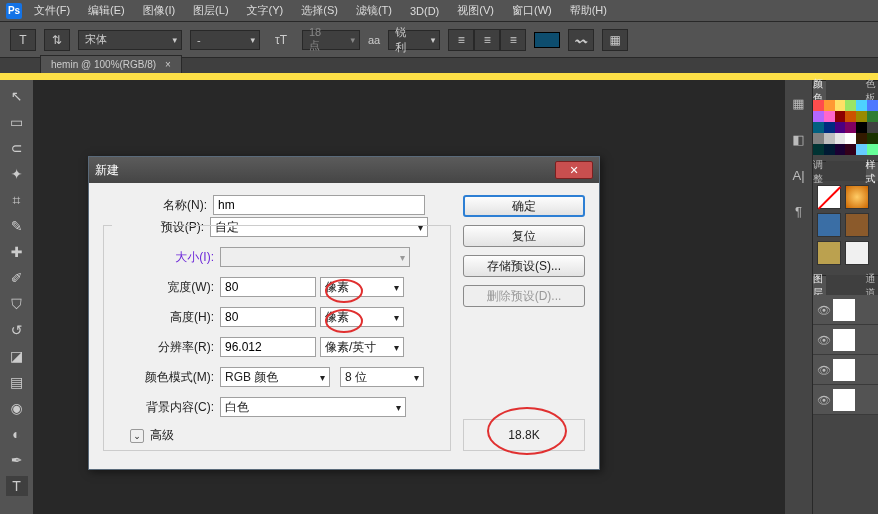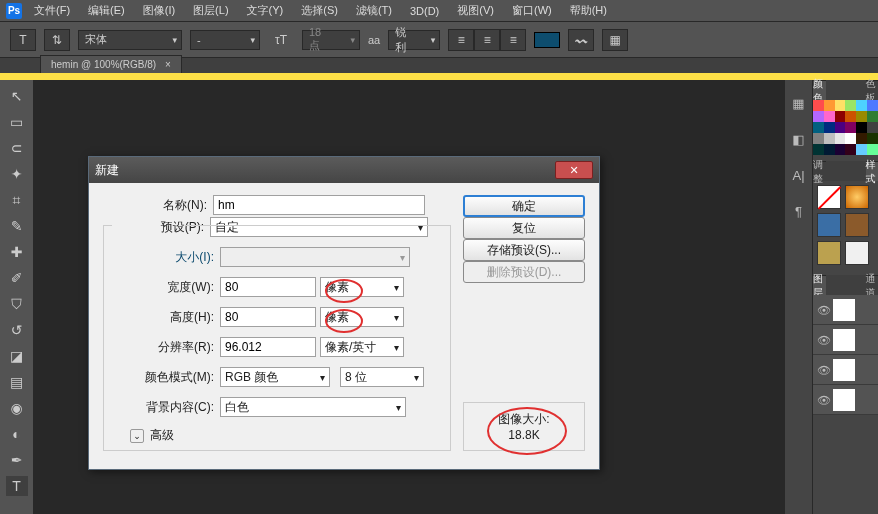--- a/index.html
+++ b/index.html
@@ -40,21 +40,21 @@
 .layerrow { height: 30px; background: #535353; border-bottom: 1px solid #3a3a3a; display: flex; align-items: center; padding: 0 4px; gap: 4px; }
 .eye { width: 12px; height: 12px; color: #bbb; font-size: 11px; }
 .thumb { width: 22px; height: 22px; background: #fff; }
 
 
 .dialog { position: absolute; left: 88px; top: 156px; width: 512px; background: #f0f0f0; border: 1px solid #5a6a7a; box-shadow: 2px 2px 8px rgba(0,0,0,0.5); }
 .dialog .titlebar { height: 26px; background: linear-gradient(#5b5b5b,#454545); display: flex; align-items: center; justify-content: space-between; padding: 0 6px; color: #fff; font-size: 12px; }
 .titlebar .xbtn { width: 38px; height: 18px; background: #c94f4f; border: 1px solid #7a2020; border-radius: 2px; color: #fff; display: flex; align-items: center; justify-content: center; font-size: 11px; }
 .dialog .body { padding: 12px 14px 18px 14px; font-size: 12px; color: #222; display: flex; gap: 12px; }
 .left { flex: 1; }
-.right { width: 122px; display: flex; flex-direction: column; }
+.right { width: 122px; display: flex; flex-direction: column; gap: 8px; }
 .row { display: flex; align-items: center; margin-bottom: 10px; }
 .row .lbl { width: 110px; text-align: right; padding-right: 6px; }
 .row .lbl.sm { width: 100px; }
 .row input[type=text] { height: 20px; border: 1px solid #a0a0a0; padding: 0 4px; font-size: 12px; }
 .row .sel { height: 20px; border: 1px solid #a0a0a0; background: #fff; font-size: 12px; padding: 0 18px 0 4px; position: relative; display: flex; align-items: center; }
 .row .sel::after { content: '▾'; position: absolute; right: 4px; font-size: 10px; }
 .fieldset { border: 1px solid #ccc; border-top: none; padding: 10px 6px 6px 6px; position: relative; }
 .fieldset::before { content: ''; position: absolute; top: 0; left: 0; width: 8px; border-top: 1px solid #ccc; }
 .fieldset::after { content: ''; position: absolute; top: 0; right: 0; left: 82px; border-top: 1px solid #ccc; }
 .adv { margin-top: 8px; display: flex; align-items: center; gap: 6px; padding-left: 20px; }
@@ -224,21 +224,21 @@
       <div class="row">
         <span class="lbl">名称(N):</span>
         <input type="text" style="width: 212px;" value="hm">
       </div>
       <div class="fieldset">
         <div class="row" style="margin-top:-18px">
           <span class="lbl sm">预设(P):</span>
           <div class="sel" style="width:218px">自定</div>
         </div>
         <div class="row">
-          <span class="lbl" style="color:#0c4a6e">大小(I):</span>
+          <span class="lbl" style="color:#6d28d9">大小(I):</span>
           <div class="sel" style="width:190px;background:#eee;color:#999"></div>
         </div>
         <div class="row">
           <span class="lbl">宽度(W):</span>
           <input type="text" style="width: 96px;" value="80">
           <div class="sel" style="width:84px;margin-left:4px">像素</div>
         </div>
         <div class="row">
           <span class="lbl">高度(H):</span>
           <input type="text" style="width: 96px;" value="80">
@@ -263,21 +263,20 @@
           <span>高级</span>
         </div>
       </div>
     </div>
     <div class="right">
       <div class="btn primary">确定</div>
       <div class="btn">复位</div>
       <div class="btn">存储预设(S)...</div>
       <div class="btn dis">删除预设(D)...</div>
       <div class="sizebox">
-        <div>图像大小:</div>
         <div>18.8K</div>
       </div>
     </div>
   </div>
 
   <div class="circ" style="left:236px;top:122px;width:38px;height:24px"></div>
   <div class="circ" style="left:236px;top:152px;width:38px;height:24px"></div>
   <div class="circ" style="left:398px;top:250px;width:80px;height:48px"></div>
 </div>
 

